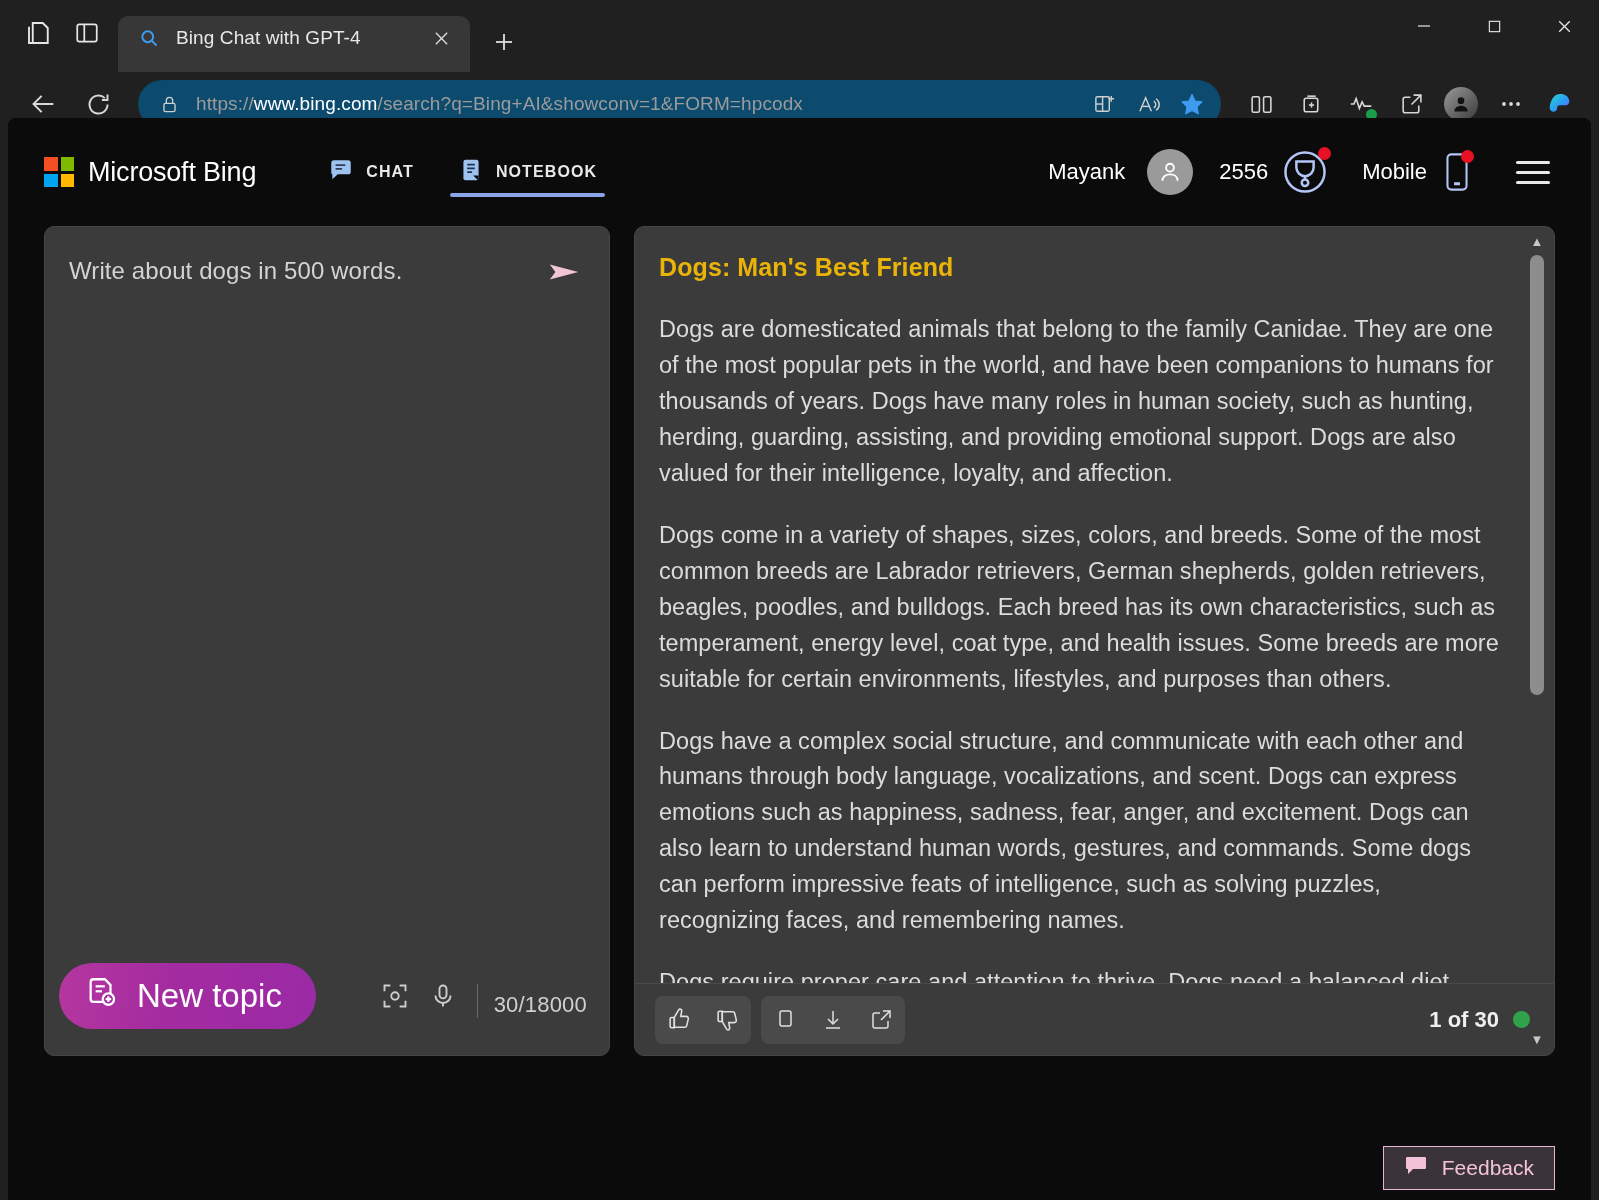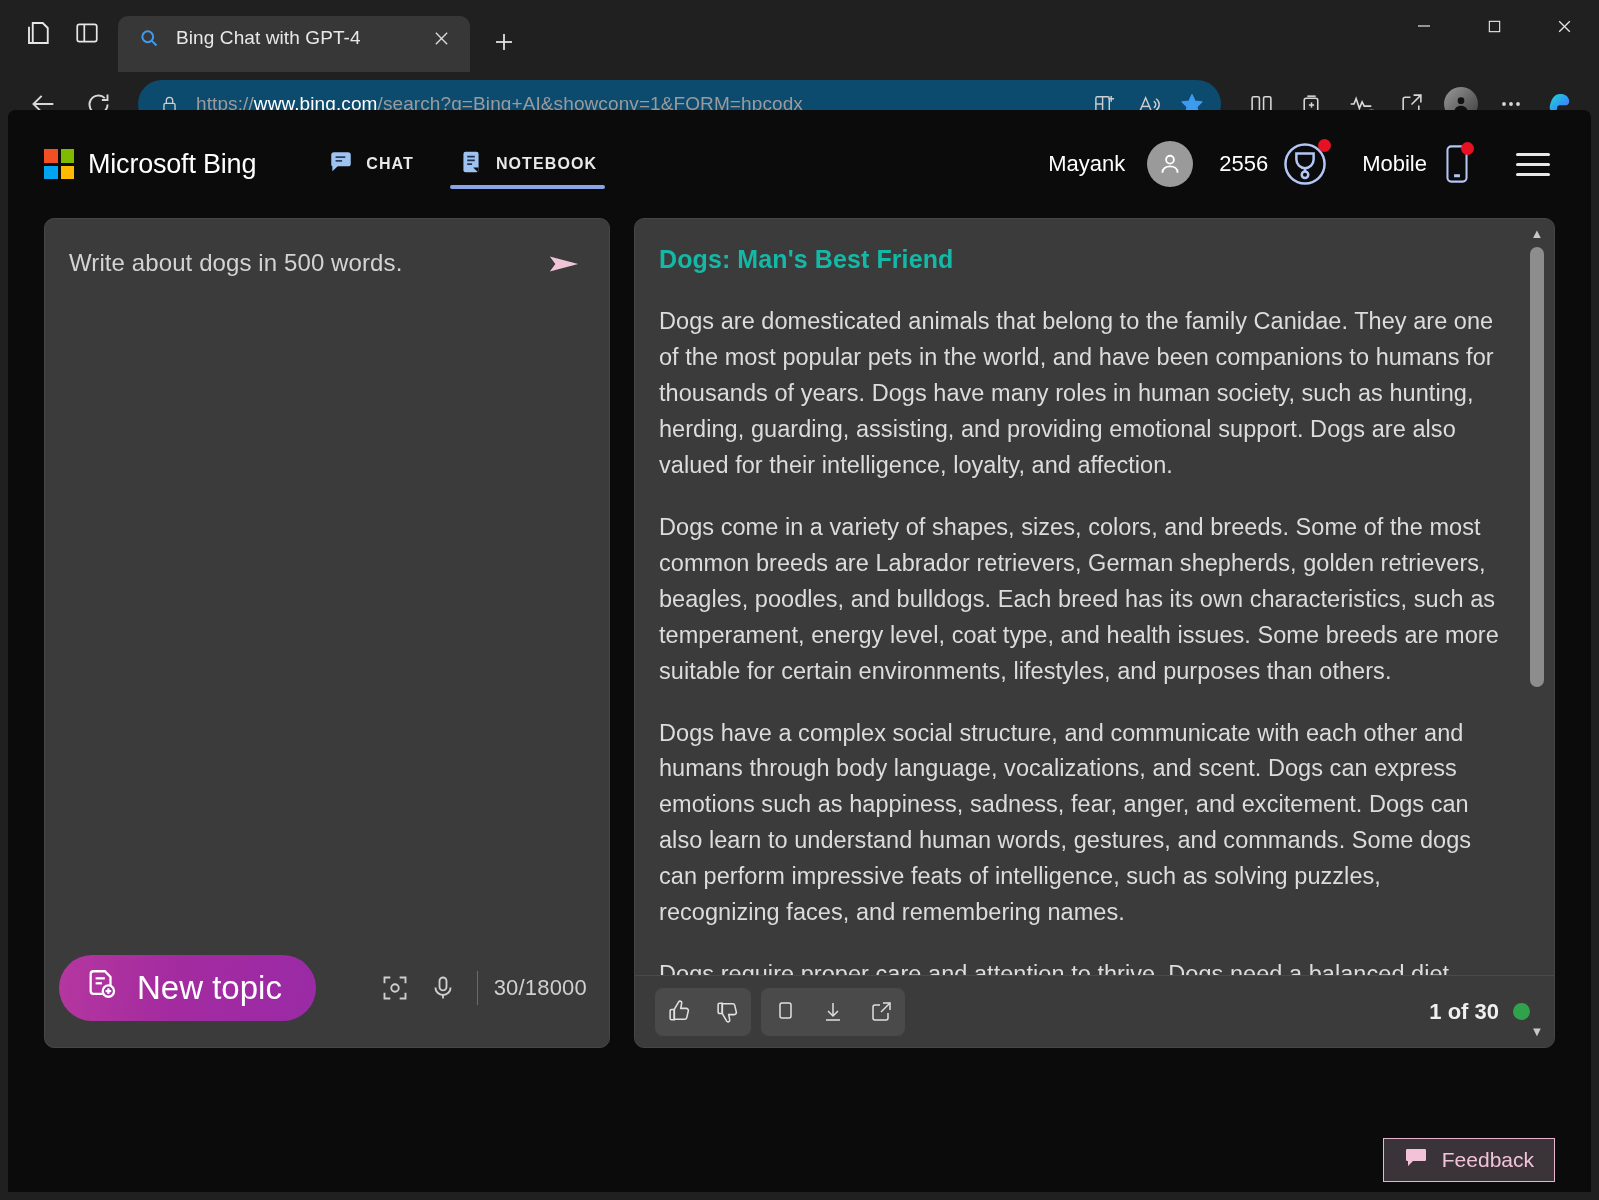--- a/index.html
+++ b/index.html
@@ -76,21 +76,21 @@
   }
   .toolbar-right { display:flex; align-items:center; gap:2px; }
   .tr-btn {
     width:48px; height:48px; border-radius:7px; display:flex;
     align-items:center; justify-content:center; color:#d8d8d8; cursor:pointer;
     position:relative; flex:none;
   }
 
   
   .page {
-    position:absolute; left:8px; top:110px; width:1583px; height:1082px;
+    position:absolute; left:8px; top:118px; width:1583px; height:1082px;
     background:#0b0b0b; border-radius:8px 8px 0 0; overflow:hidden;
   }
 
   .bing-header {
     height:108px; display:flex; align-items:center; padding:0 36px 0 36px;
     background:#0b0b0b;
   }
   .logo { display:flex; align-items:center; gap:14px; }
   .logo-squares { width:30px; height:30px; display:grid; grid-template-columns:1fr 1fr; grid-template-rows:1fr 1fr; gap:3px; }
   .logo-text { color:#fff; font-size:27px; letter-spacing:-.2px; }
@@ -142,38 +142,38 @@
     justify-content:center; cursor:pointer; margin-top:-6px;
   }
   .prompt-bottom {
     margin-top:auto; display:flex; align-items:center; padding:0 22px 26px 14px;
   }
   .new-topic {
     display:flex; align-items:center; gap:18px; height:66px; padding:0 34px 0 26px;
     border-radius:33px; cursor:pointer; color:#fff; font-size:33px;
     background:linear-gradient(100deg,#b5379f 0%,#a32ba0 45%,#9a2aa6 100%);
   }
-  .pb-right { margin-left:auto; display:flex; align-items:center; gap:4px; }
+  .pb-right { margin-left:auto; display:flex; align-items:flex-end; gap:4px; }
   .pb-icon {
     width:44px; height:44px; display:flex; align-items:center; justify-content:center;
     color:#cfcfcf; cursor:pointer; border-radius:6px;
   }
   .pb-divider { width:1px; height:34px; background:#6a6a6a; margin:0 12px 0 8px; }
   .char-count { color:#d0d0d0; font-size:22px; letter-spacing:.2px; }
 
   .resp-panel {
     flex:1; background:#3b3b3b; border-radius:10px;
     display:flex; flex-direction:column; position:relative; overflow:hidden;
     border:1px solid #464646;
   }
   .resp-scroll {
     flex:1; overflow:hidden; padding:26px 52px 0 24px; position:relative;
   }
   .resp-title {
-    color:#14b8a6; font-size:25px; font-weight:700; margin-bottom:30px; letter-spacing:.1px;
+    color:#eab308; font-size:25px; font-weight:700; margin-bottom:30px; letter-spacing:.1px;
   }
   .resp-p {
     color:#dcdcdc; font-size:23.5px; line-height:1.53; margin-bottom:26px; letter-spacing:.05px;
   }
   .scrollbar {
     position:absolute; right:6px; top:8px; bottom:8px; width:22px;
     display:flex; flex-direction:column; align-items:center; cursor:pointer;
   }
   .sb-arrow { color:#c8c8c8; font-size:13px; line-height:1; height:14px; }
   .sb-track { flex:1; width:14px; position:relative; margin:6px 0; }

